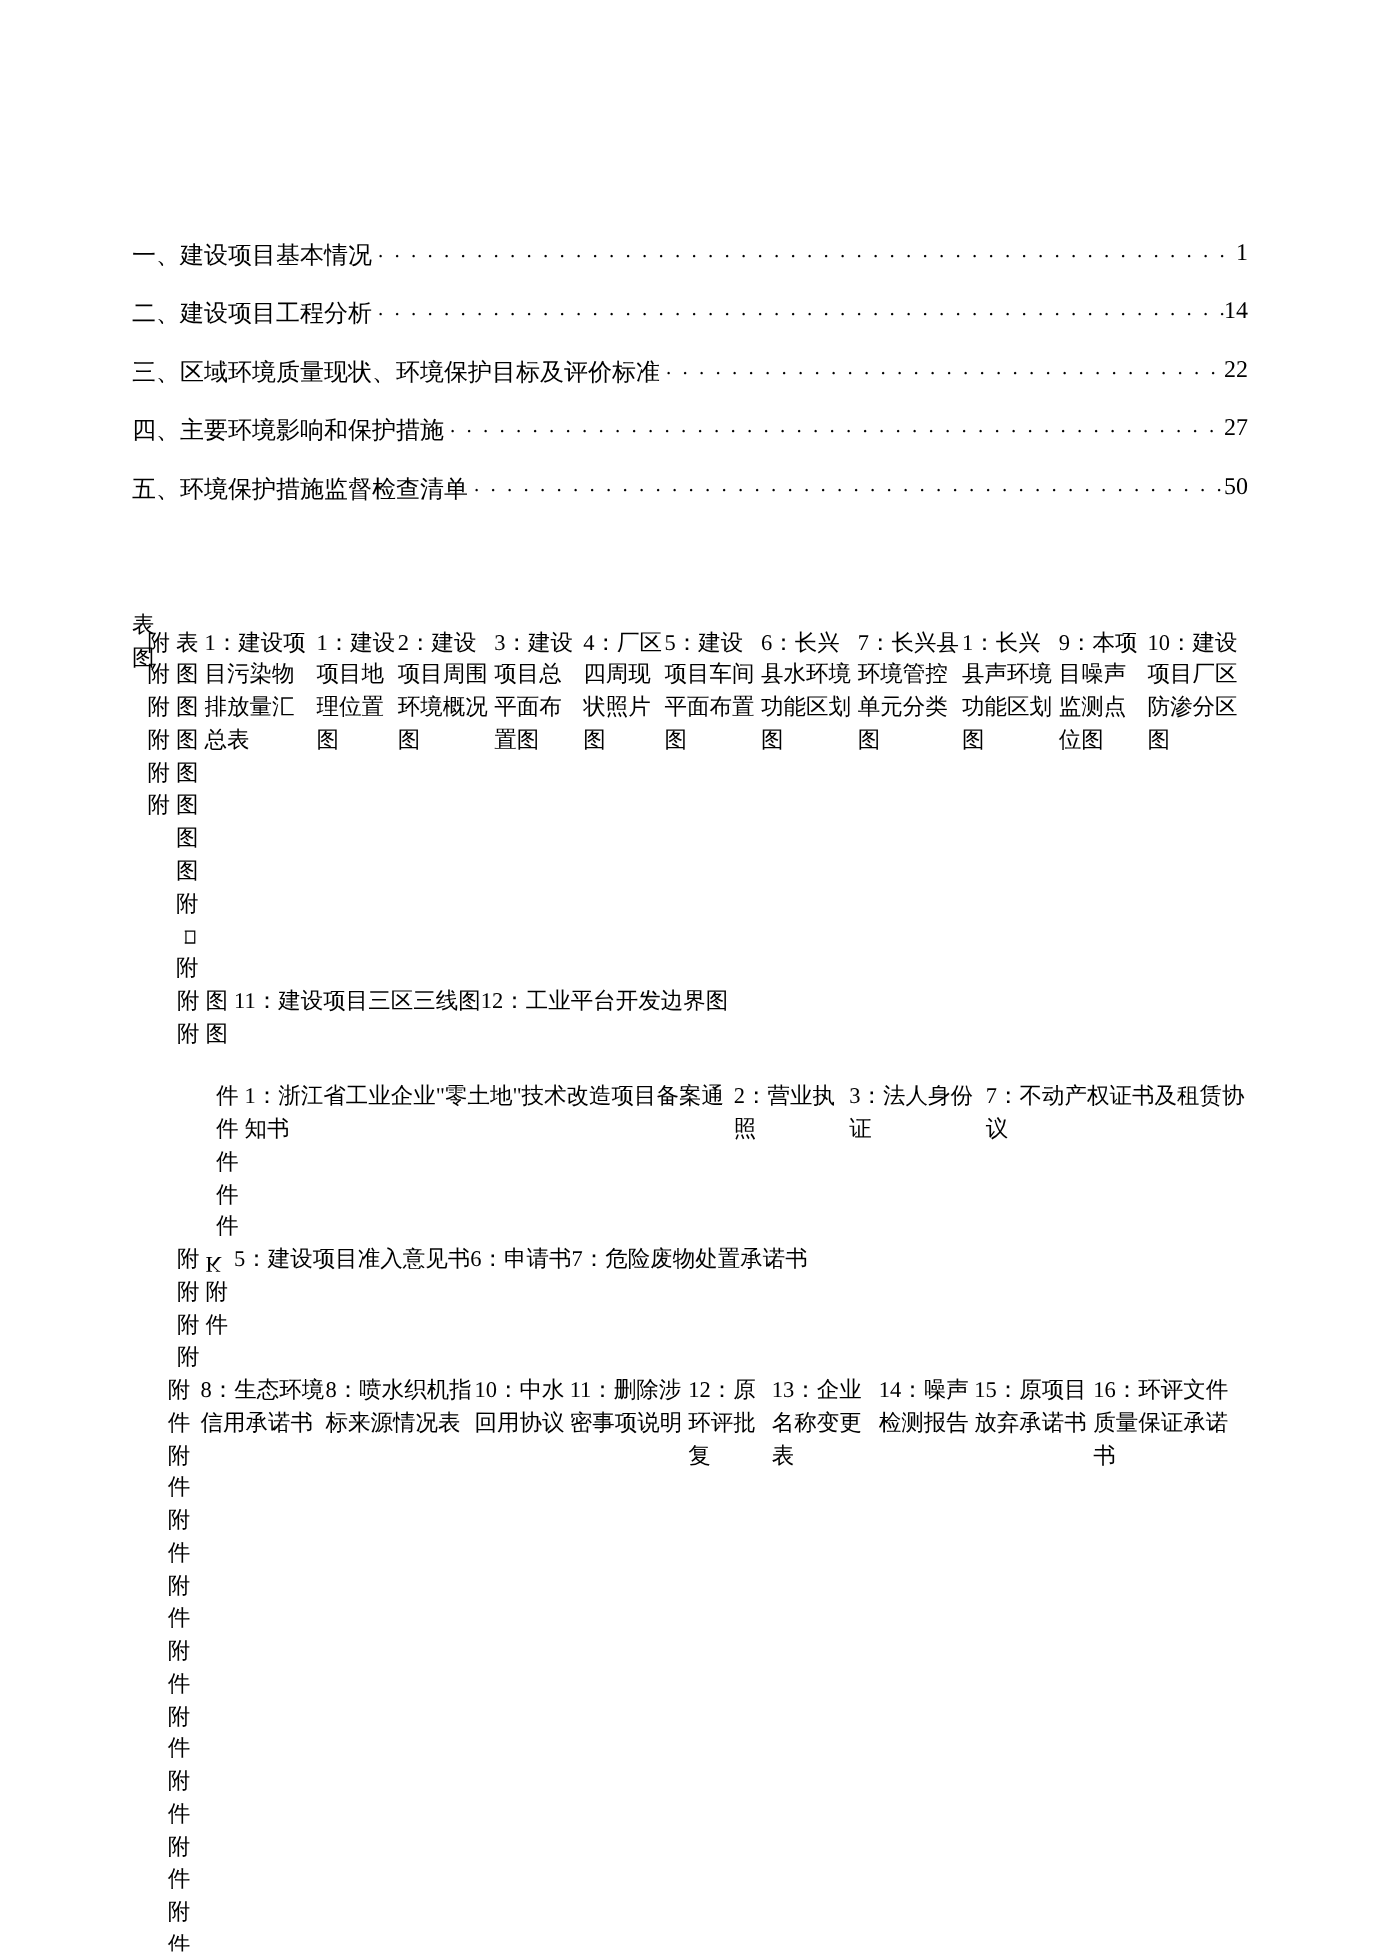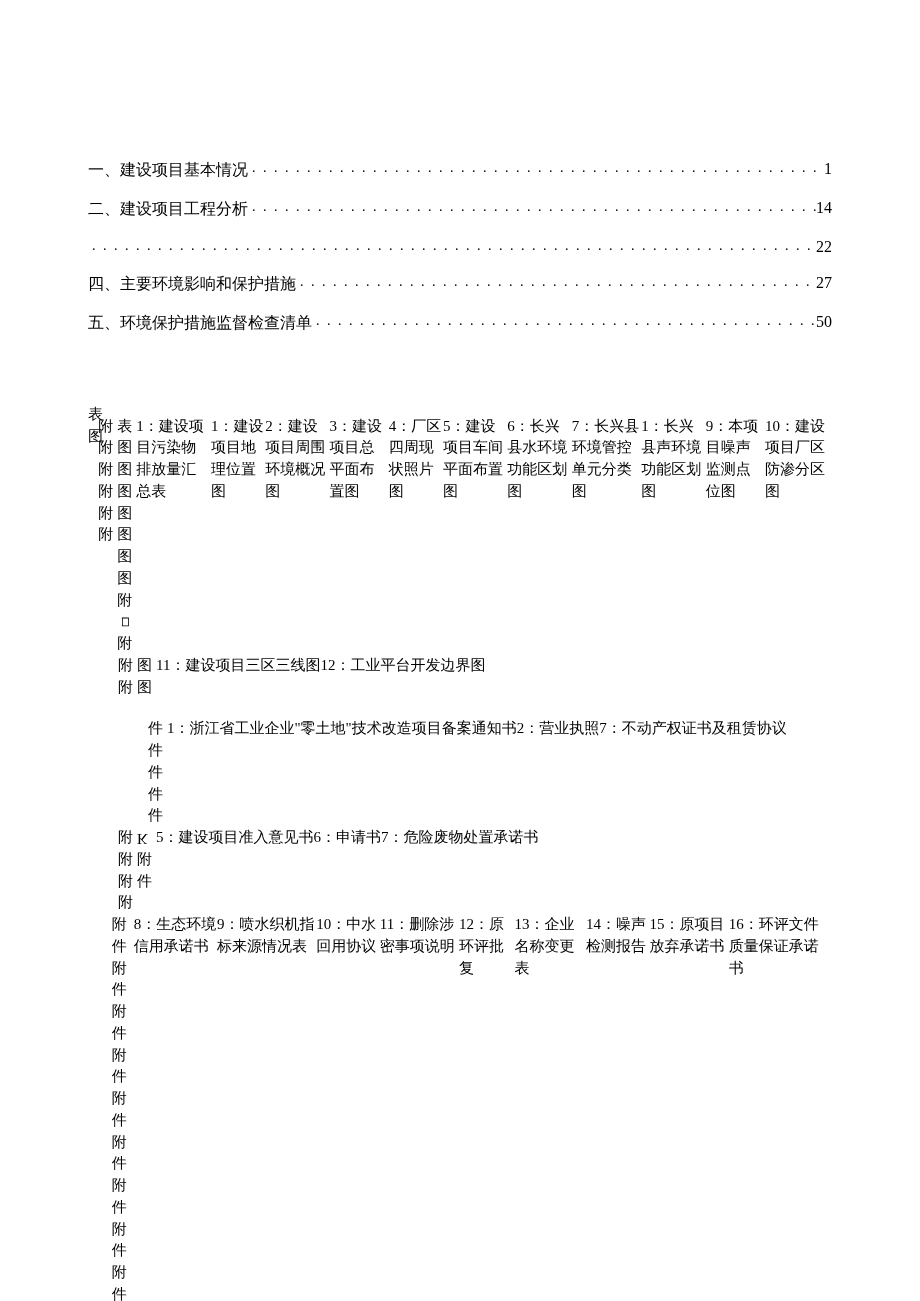--- a/index.html
+++ b/index.html
@@ -89,20 +89,21 @@
     <span class="toc-title">一、建设项目基本情况</span>
     <span class="toc-dots">. . . . . . . . . . . . . . . . . . . . . . . . . . . . . . . . . . . . . . . . . . . . . . . . . . . . . . . . . . . . . . . . . . . . . . . . . . . . . . . .</span>
     <span class="toc-page">1</span>
   </div>
   <div class="toc-item">
     <span class="toc-title">二、建设项目工程分析</span>
     <span class="toc-dots">. . . . . . . . . . . . . . . . . . . . . . . . . . . . . . . . . . . . . . . . . . . . . . . . . . . . . . . . . . . . . . . . . . . . . . . . . . . . . . . .</span>
     <span class="toc-page">14</span>
   </div>
   <div class="toc-item">
+    <span class="toc-title">三、区域环境质量现状、环境保护目标及评价标准</span>
     <span class="toc-dots">. . . . . . . . . . . . . . . . . . . . . . . . . . . . . . . . . . . . . . . . . . . . . . . . . . . . . . . . . . . . . . . . . . . . . . . . . . . . . . . .</span>
     <span class="toc-page">22</span>
   </div>
   <div class="toc-item">
     <span class="toc-title">四、主要环境影响和保护措施</span>
     <span class="toc-dots">. . . . . . . . . . . . . . . . . . . . . . . . . . . . . . . . . . . . . . . . . . . . . . . . . . . . . . . . . . . . . . . . . . . . . . . . . . . . . . . .</span>
     <span class="toc-page">27</span>
   </div>
   <div class="toc-item">
     <span class="toc-title">五、环境保护措施监督检查清单</span>
@@ -182,20 +183,21 @@
       <div class="type-col">
         <span>件</span>
         <span>件</span>
         <span>件</span>
         <span>件</span>
         <span>件</span>
       </div>
       <div class="items-col">
         <span>1：浙江省工业企业"零土地"技术改造项目备案通知书</span>
         <span>2：营业执照</span>
+        <span>3：法人身份证</span>
         <span>7：不动产权证书及租赁协议</span>
       </div>
     </div>
 
     <div class="block-row">
       <div style="width:30px;"></div>
       <div class="prefix-col">
         <span>附</span>
         <span>附</span>
         <span>附</span>
@@ -224,21 +226,21 @@
         <span><span>附</span> <span>件</span></span>
         <span><span>附</span> <span>件</span></span>
         <span><span>附</span> <span>件</span></span>
         <span><span>附</span> <span>件</span></span>
         <span><span>附</span> <span>件</span></span>
         <span><span>附</span> <span>件</span></span>
         <span>附件</span>
       </div>
       <div class="items-col">
         <span>8：生态环境信用承诺书</span>
-        <span>9：喷水织机指标来源情况表</span>
+        <span>8：喷水织机指标来源情况表</span>
         <span>10：中水回用协议</span>
         <span>11：删除涉密事项说明</span>
         <span>12：原环评批复</span>
         <span>13：企业名称变更表</span>
         <span>14：噪声检测报告</span>
         <span>15：原项目放弃承诺书</span>
         <span>16：环评文件质量保证承诺书</span>
       </div>
     </div>
   </div>

